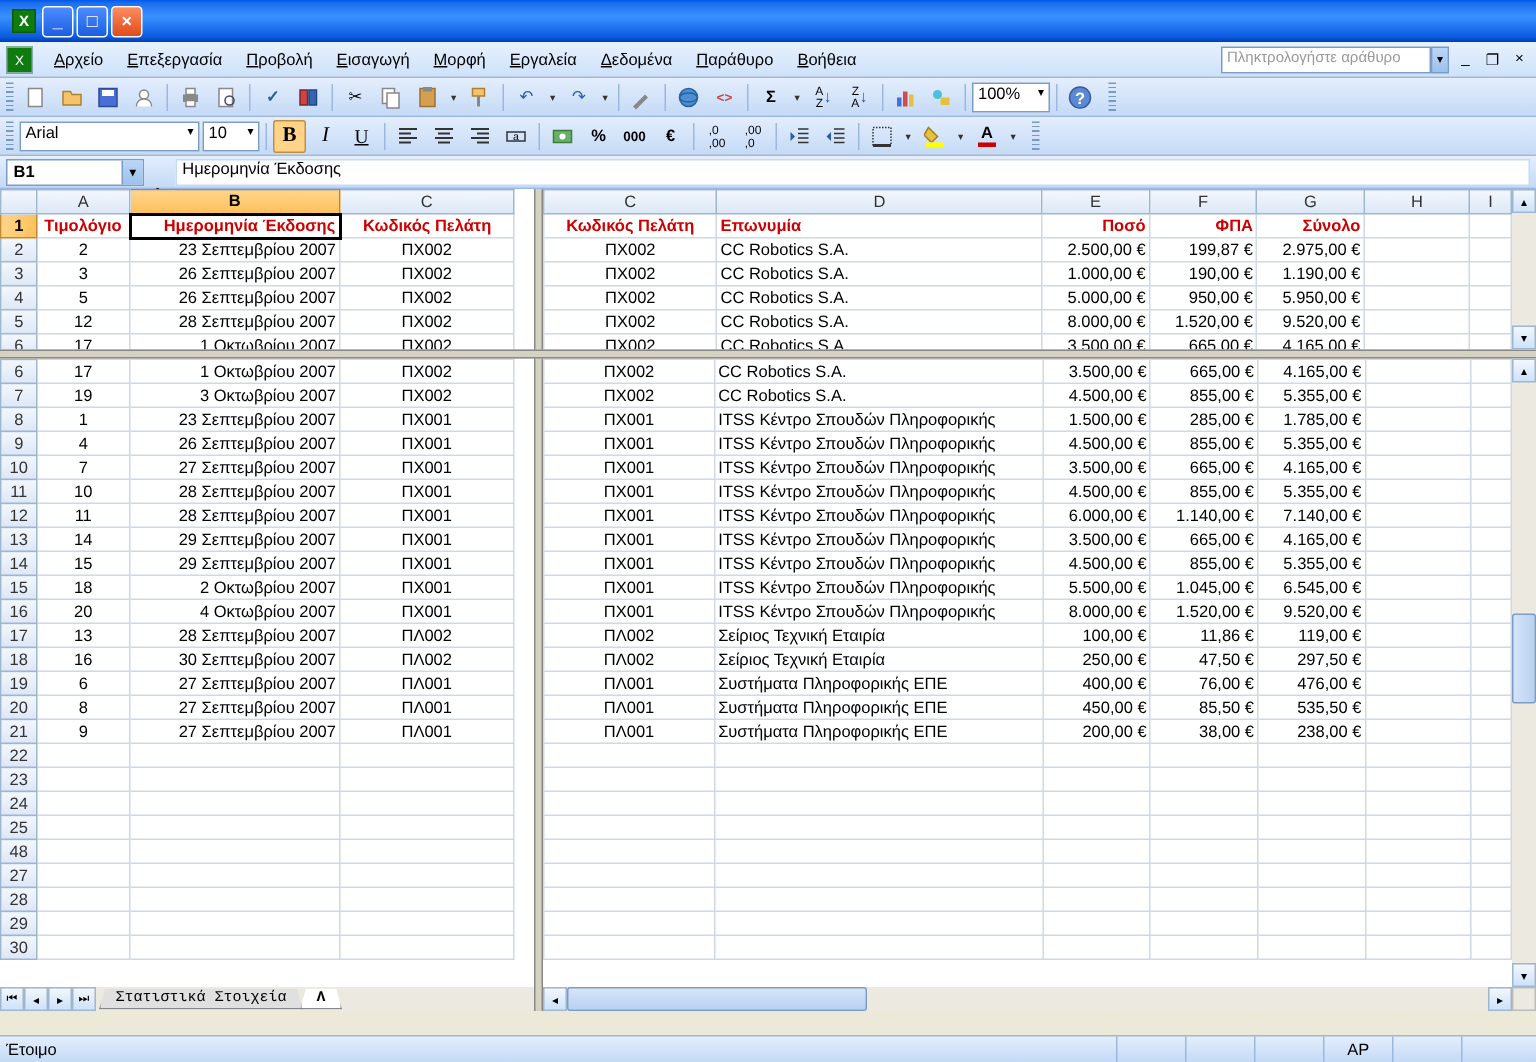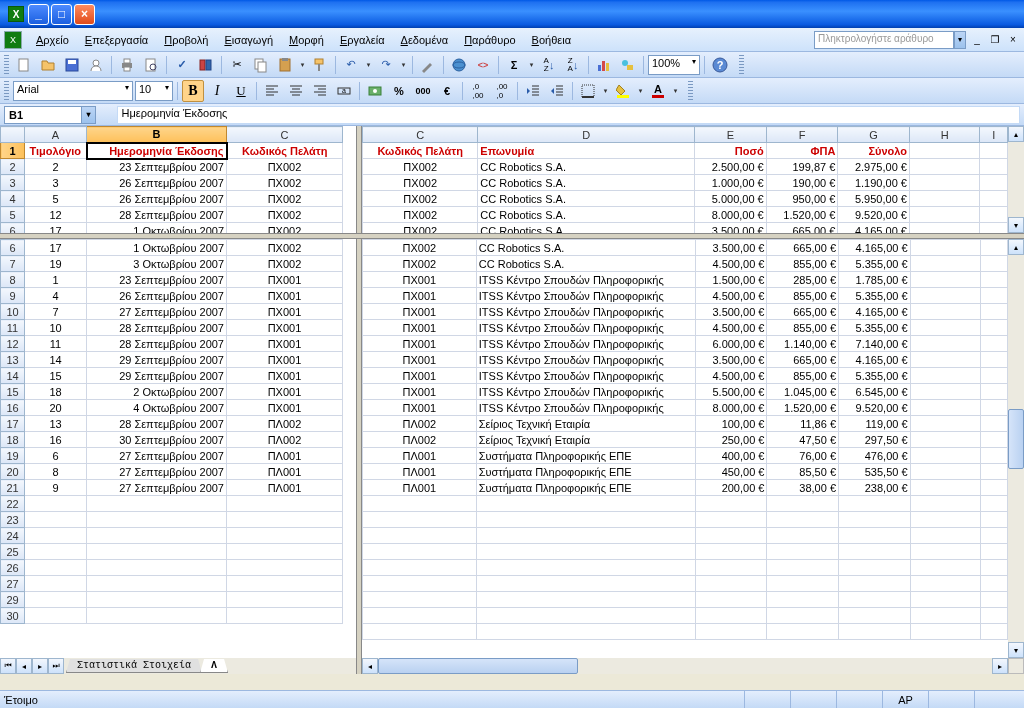--- a/index.html
+++ b/index.html
@@ -603,27 +603,33 @@
                   <td class="cell num" style="width:140px"></td>
                   <td class="cell ctr" style="width:116px"></td>
                 </tr>
                 <tr>
                   <th class="rowhdr" style="width:24px;">25</th>
                   <td class="cell ctr" style="width:62px"></td>
                   <td class="cell num" style="width:140px"></td>
                   <td class="cell ctr" style="width:116px"></td>
                 </tr>
                 <tr>
-                  <th class="rowhdr" style="width:24px;">26</th>
+                  <th class="rowhdr" style="width:24px;">48</th>
                   <td class="cell ctr" style="width:62px"></td>
                   <td class="cell num" style="width:140px"></td>
                   <td class="cell ctr" style="width:116px"></td>
                 </tr>
                 <tr>
                   <th class="rowhdr" style="width:24px;">27</th>
+                  <td class="cell ctr" style="width:62px"></td>
+                  <td class="cell num" style="width:140px"></td>
+                  <td class="cell ctr" style="width:116px"></td>
+                </tr>
+                <tr>
+                  <th class="rowhdr" style="width:24px;">28</th>
                   <td class="cell ctr" style="width:62px"></td>
                   <td class="cell num" style="width:140px"></td>
                   <td class="cell ctr" style="width:116px"></td>
                 </tr>
                 <tr>
                   <th class="rowhdr" style="width:24px;">29</th>
                   <td class="cell ctr" style="width:62px"></td>
                   <td class="cell num" style="width:140px"></td>
                   <td class="cell ctr" style="width:116px"></td>
                 </tr>

